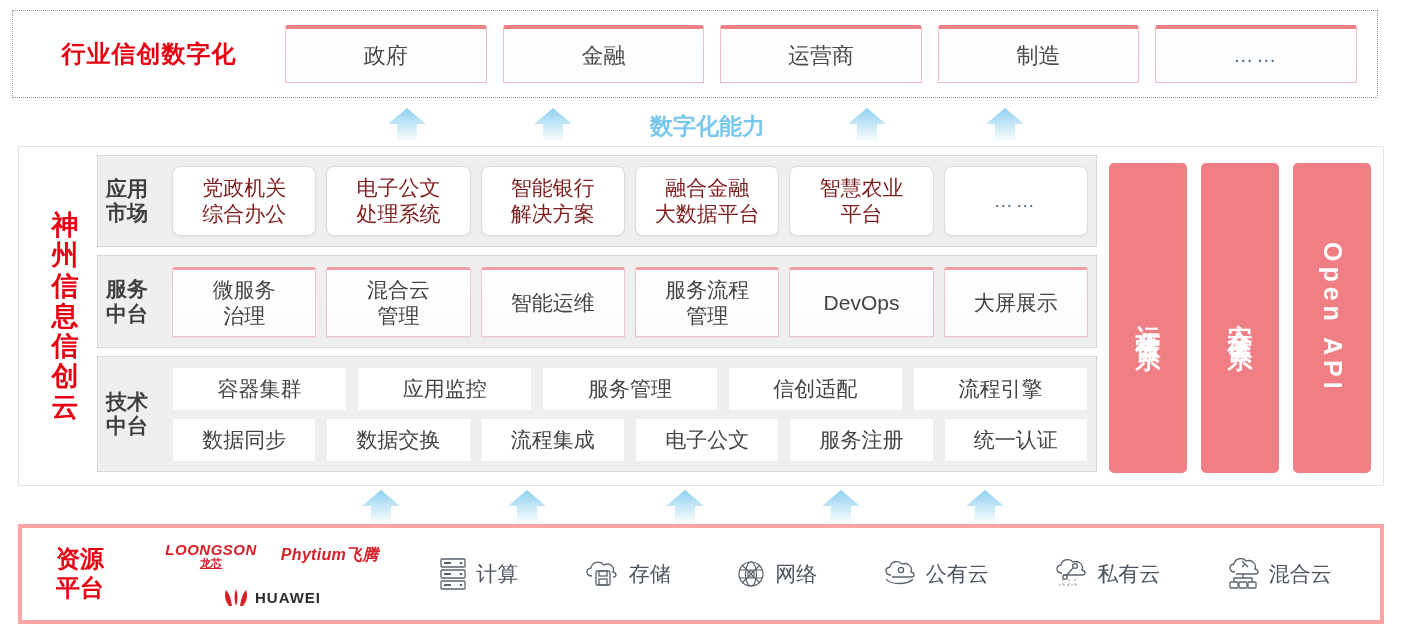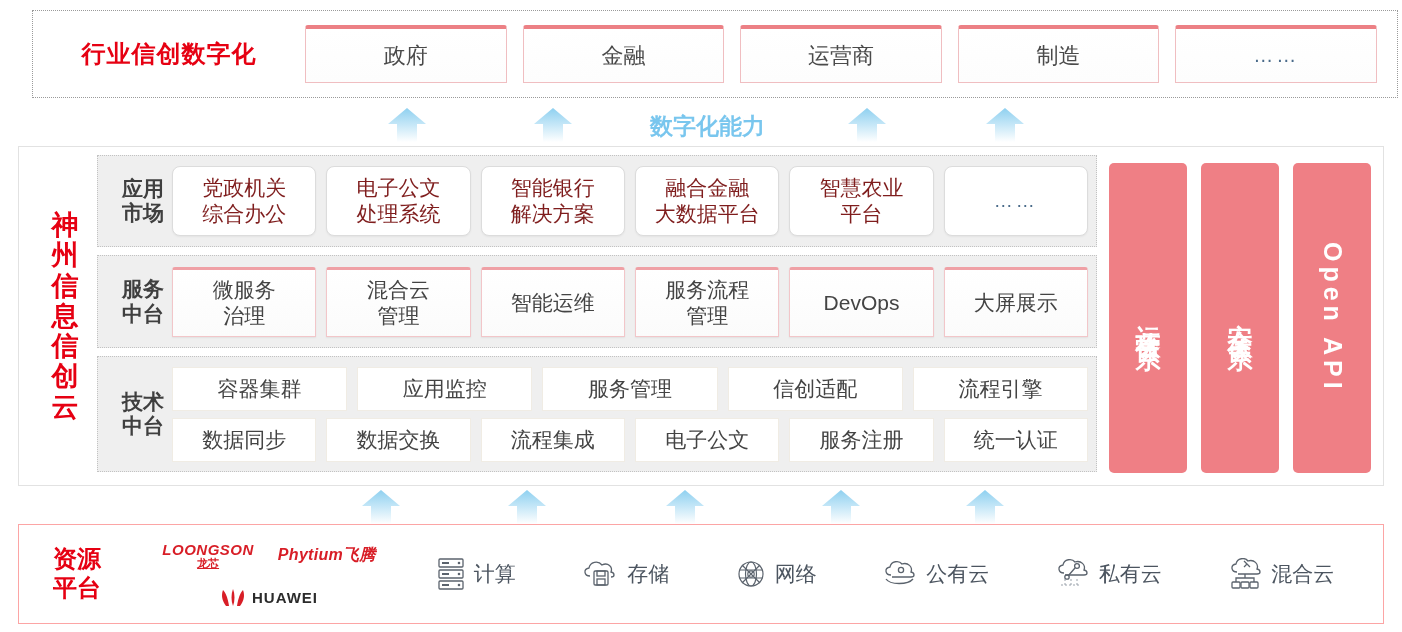--- a/index.html
+++ b/index.html
@@ -6,21 +6,21 @@
   body{
     width:1402px;height:632px;
     background:#ffffff;
     font-family:"Liberation Sans","DejaVu Sans",sans-serif;
     overflow:hidden;
     position:relative;
   }
 
   
   #industry-band{
-    position:absolute;left:32px;top:10px;width:1366px;height:88px;
+    position:absolute;left:12px;top:10px;width:1366px;height:88px;
     border:1px dotted #9a9a9a;
     box-sizing:border-box;
     display:flex;align-items:center;
   }
   #industry-label{
     width:272px;text-align:center;
     color:#e60012;font-weight:bold;font-size:24px;
     letter-spacing:1px;
     flex:0 0 auto;
   }
@@ -69,21 +69,21 @@
     display:flex;flex-direction:column;gap:8px;
   }
   .tier{
     background:#efefef;
     border:1px dotted #c2c2c2;
     box-sizing:border-box;
     display:flex;align-items:center;
     padding:0 8px;
   }
   .tier-label{
-    flex:0 0 58px;text-align:right;
+    flex:0 0 58px;text-align:left;
     font-size:21px;font-weight:bold;color:#3f3f3f;line-height:1.15;
     margin-right:8px;
   }
   .tier-cells{flex:1 1 auto;display:flex;gap:10px;}
   .tier-rows{flex:1 1 auto;display:flex;flex-direction:column;gap:7px;}
 
   
   #tier-app{height:92px;}
   .app-cell{
     flex:1 1 0;height:70px;
@@ -143,21 +143,21 @@
   }
 
   
   #arrow-strip-bottom{
     position:absolute;left:18px;top:489px;width:1366px;height:36px;
   }
 
   
   #resource-panel{
     position:absolute;left:18px;top:524px;width:1366px;height:100px;
-    border:1px solid #fca5a5;background:#ffffff;
+    border:4px solid #fca5a5;background:#ffffff;
     box-sizing:border-box;display:flex;align-items:center;
   }
   #resource-label{
     flex:0 0 116px;text-align:center;
     color:#e60012;font-weight:bold;font-size:24px;line-height:1.2;
   }
   #vendor-logos{
     flex:0 0 268px;display:flex;flex-direction:column;
     align-items:center;justify-content:center;gap:20px;
   }

